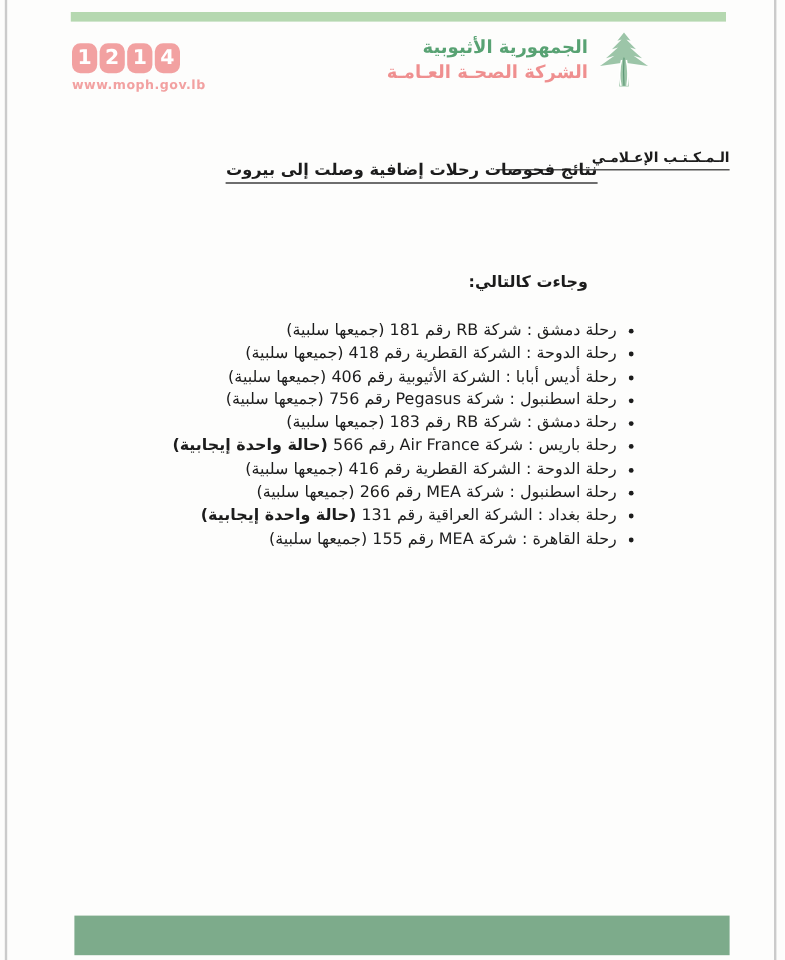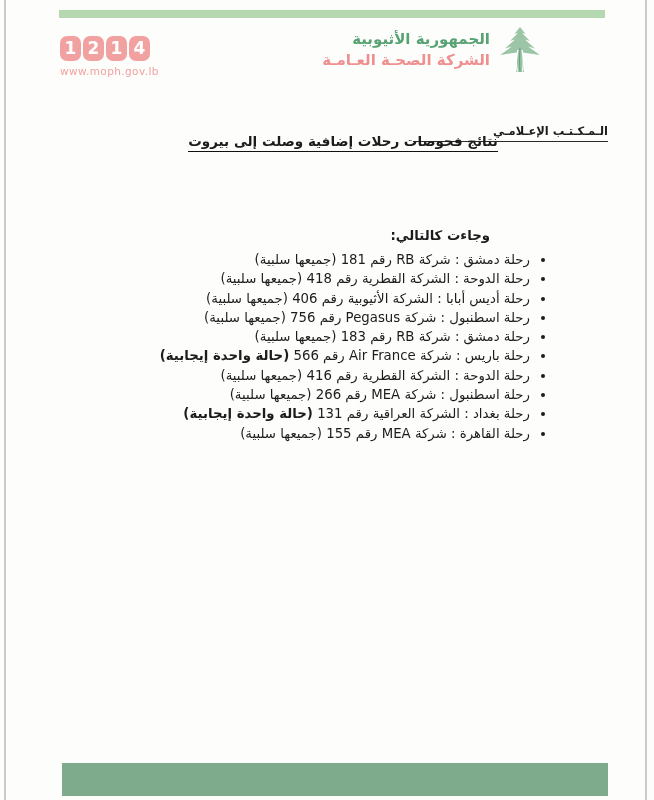--- a/index.html
+++ b/index.html
@@ -14,21 +14,21 @@
   .topbar{position:absolute;left:59px;top:10px;width:546px;height:8px;background:#b5d8b0;}
   .bottombar{position:absolute;left:62px;top:763px;width:546px;height:33px;background:#7dab8b;}
 
   
   .hotline{position:absolute;left:60px;top:36px;}
   .digits{display:flex;gap:2px;}
   .digit{
     width:21px;height:25px;border-radius:7px;background:#f2a1a1;
     color:#ffffff;font-weight:bold;font-size:17px;line-height:25px;text-align:center;
   }
-  .moph-url{margin-top:4px;color:#f2a1a1;font-weight:normal;font-size:10.5px;letter-spacing:.4px;text-align:center;}
+  .moph-url{margin-top:4px;color:#f2a1a1;font-weight:bold;font-size:10.5px;letter-spacing:.4px;text-align:center;}
 
   
   .ministry{position:absolute;right:164px;top:30px;text-align:right;direction:rtl;line-height:19px;}
   .ministry .republic{color:#58a273;font-weight:bold;font-size:15px;}
   .ministry .name{color:#ef8f8f;font-weight:bold;font-size:15px;margin-top:2px;}
   .cedar{position:absolute;right:109px;top:26px;}
   .office{
     position:absolute;right:46px;top:76px;width:195px;direction:rtl;text-align:right;
     font-weight:bold;font-size:11.5px;border-bottom:1.5px solid #2a2a2a;padding-bottom:3px;margin-top:48px;
   }
@@ -36,21 +36,21 @@
   .dateline{position:absolute;right:44px;top:102px;direction:rtl;font-size:13px;}
   .doc-title{position:absolute;left:0;right:0;top:131px;text-align:center;direction:rtl;}
   .doc-title span{font-weight:bold;font-size:13.5px;border-bottom:1.5px solid #111;padding-bottom:2px;margin-left:32px;}
   .intro{
     position:absolute;right:44px;left:92px;top:166px;direction:rtl;text-align:right;
     font-size:13.3px;line-height:19.5px;
   }
   .list-intro{position:absolute;right:164px;top:228px;direction:rtl;font-weight:bold;font-size:13.3px;margin-left:28px;}
 
   .flights{
-    position:absolute;right:104px;top:250px;margin:0;padding:0 20px 0 0;
+    position:absolute;right:104px;top:250px;margin:16px;padding:0 20px 0 0;
     direction:rtl;list-style:disc;font-size:13.3px;line-height:19.3px;
   }
   .flights li{margin:0;padding:0;}
   .flight-result.positive{font-weight:bold;}
 </style>
 </head>
 <body>
 
 <div class="page">
 

